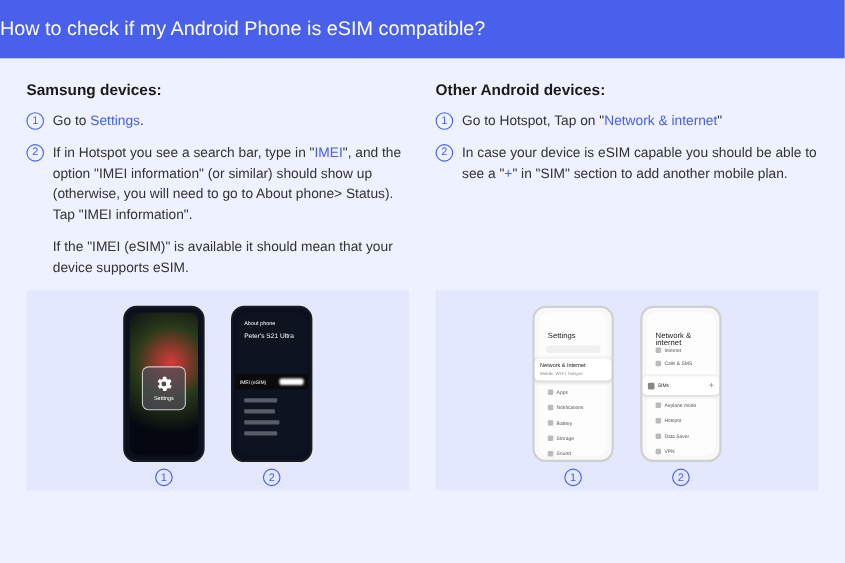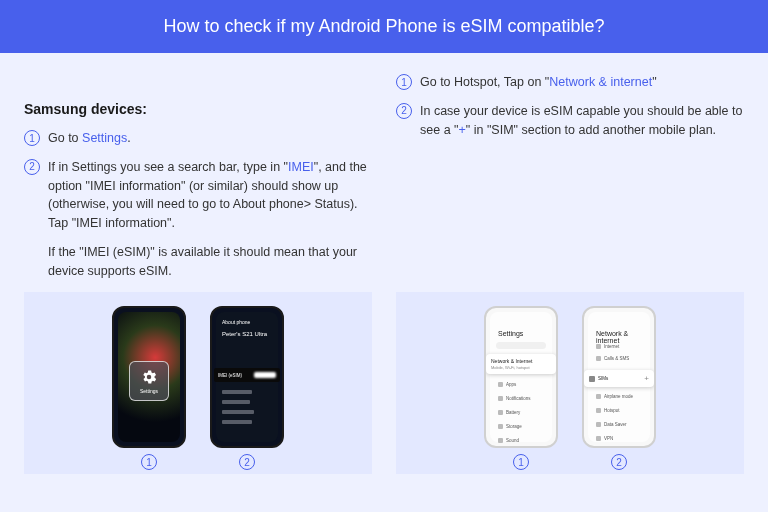--- a/index.html
+++ b/index.html
@@ -1,20 +1,20 @@
 <!DOCTYPE html>
 <html><head>
 <meta charset="utf-8">
 <style>
 * { margin: 0; padding: 0; box-sizing: border-box; }
 body { width: 768px; height: 512px; background: #eef1ff; font-family: -apple-system, BlinkMacSystemFont, 'Segoe UI', sans-serif; overflow: hidden; }
-.header { background: #4860ec; color: #fff; text-align: center; padding: 16px 0; font-size: 18px; font-weight: 500; }
+.header { background: #4860ec; color: #fff; padding: 16px 0; font-size: 18px; font-weight: 500; }
 .content { display: flex; padding: 20px 24px 0; gap: 24px; }
 .column { flex: 1; }
-.section-title { font-weight: 700; font-size: 14px; margin-bottom: 12px; color: #1a1a1a; margin-top: 28px; }
+.section-title { font-weight: 700; font-size: 14px; margin-bottom: 12px; color: #1a1a1a; }
 .step { display: flex; gap: 8px; margin-bottom: 10px; font-size: 12.5px; line-height: 1.5; color: #333; }
 .step-num { width: 16px; height: 16px; border-radius: 50%; border: 1px solid #4860ec; color: #4860ec; font-size: 10px; display: flex; align-items: center; justify-content: center; flex-shrink: 0; margin-top: 1px; }
 .step-text { flex: 1; }
 .link { color: #4860ec; }
 .extra { font-size: 12.5px; line-height: 1.5; color: #333; margin-left: 24px; margin-top: 4px; }
 .phones-row { display: flex; padding: 12px 24px 8px; gap: 24px; }
 .phones-group { flex: 1; background: #e3e8ff; padding: 14px 10px 4px; display: flex; justify-content: center; gap: 24px; }
 .phone-col { display: flex; flex-direction: column; align-items: center; gap: 6px; }
 .phone { width: 74px; height: 142px; border-radius: 12px; position: relative; overflow: hidden; }
 .phone.dark { background: #0a1020; border: 2px solid #1a1a1a; }
@@ -56,27 +56,28 @@
     <div class="section-title">Samsung devices:</div>
     <div class="step">
       <div class="step-num">1</div>
       <div class="step-text">
         <span>Go to </span><span class="link">Settings</span><span>.</span>
       </div>
     </div>
     <div class="step">
       <div class="step-num">2</div>
       <div class="step-text">
-        <span>If in Settings you see a search bar, type in "</span><span class="link">IMEI</span><span>", and the option "IMEI information" (or similar) should show up (otherwise, you will need to go to About phone&gt; Status). Tap "IMEI information".</span>
+        <span>If in Hotspot you see a search bar, type in "</span><span class="link">IMEI</span><span>", and the option "IMEI information" (or similar) should show up (otherwise, you will need to go to About phone&gt; Status). Tap "IMEI information".</span>
       </div>
     </div>
     <div class="extra">If the "IMEI (eSIM)" is available it should mean that your device supports eSIM.</div>
   </div>
 
   <div class="column">
+    <div class="section-title">Other Android devices:</div>
     <div class="step">
       <div class="step-num">1</div>
       <div class="step-text">
         <span>Go to Hotspot, Tap on "</span><span class="link">Network &amp; internet</span><span>"</span>
       </div>
     </div>
     <div class="step">
       <div class="step-num">2</div>
       <div class="step-text">
         <span>In case your device is eSIM capable you should be able to see a "</span><span class="link">+</span><span>" in "SIM" section to add another mobile plan.</span>

